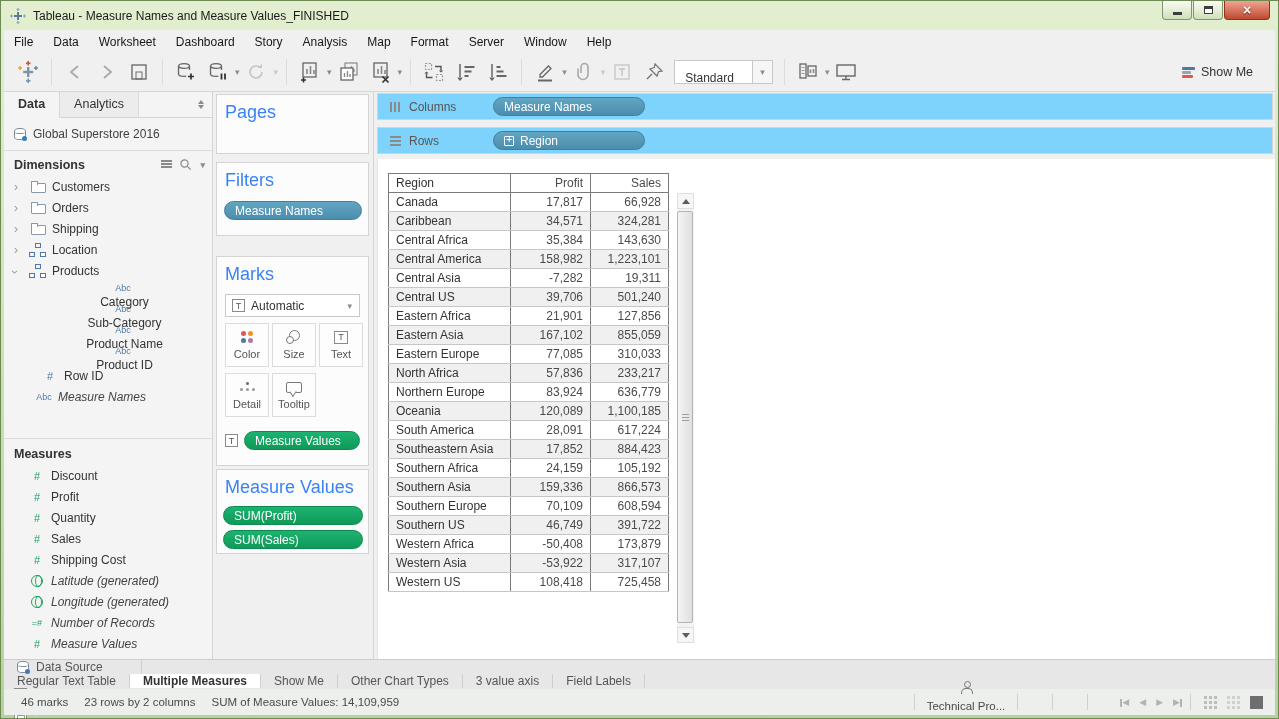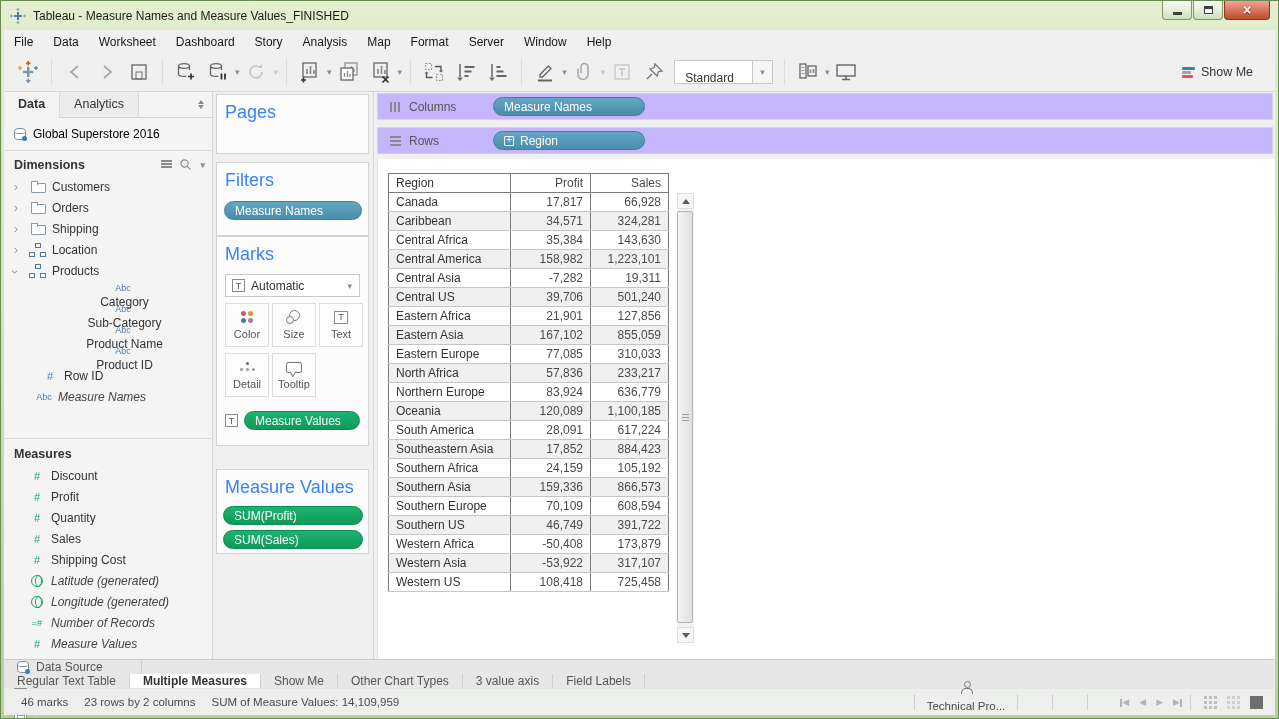--- a/index.html
+++ b/index.html
@@ -45,21 +45,21 @@
 
   
   .dp-tabs { position:absolute; top:0; left:0; right:0; height:26px; display:flex; font-size:12.5px; }
   .dp-tab { padding:5px 14px; color:#333; background:#ececec; border-bottom:1px solid #d5d5d5; border-right:1px solid #d9d9d9; flex:0 0 auto; }
   .dp-tab.active { background:#f4f4f4; border-bottom:none; font-weight:bold; }
   .dp-tab-fill { flex:1; border-bottom:1px solid #d5d5d5; display:flex; align-items:center; justify-content:flex-end; padding-right:8px; }
   .updown { display:flex; flex-direction:column; gap:1px; }
   .updown i { width:0; height:0; border-left:3px solid transparent; border-right:3px solid transparent; }
   .updown .up { border-bottom:4px solid #8a8a8a; }
   .updown .dn { border-top:4px solid #8a8a8a; }
-  .dp-source { position:absolute; top:33px; left:10px; right:4px; height:18px; display:flex; align-items:center; gap:7px; font-size:12px; color:#000000; }
+  .dp-source { position:absolute; top:33px; left:10px; right:4px; height:18px; display:flex; align-items:center; gap:7px; font-size:12px; color:#404040; }
   .icon-db { position:relative; width:12px; height:12px; border:1px solid #7c8ea0; border-radius:5px/3px; background:#fff; }
   .icon-db::before { content:""; position:absolute; top:1px; left:0; right:0; height:3px; border-bottom:1px solid #7c8ea0; border-radius:50%; }
   .icon-db::after { content:""; position:absolute; right:-2px; bottom:-2px; width:5px; height:5px; border-radius:50%; background:#3a7cbf; }
   .dp-section-head { position:absolute; left:10px; right:6px; height:19px; display:flex; align-items:center; font-size:12.5px; font-weight:bold; color:#333; }
   .dp-head-icons { margin-left:auto; display:flex; align-items:center; gap:7px; }
   .ic-list { position:relative; width:11px; height:9px; color:#8a8a8a; }
   .ic-list::before { content:""; position:absolute; top:0; left:0; width:11px; height:2px; background:currentColor; box-shadow:0 3px 0 currentColor, 0 6px 0 currentColor; }
   .dp-divider { position:absolute; left:0; right:0; height:1px; background:#dcdcdc; }
 
   .field-list { position:absolute; left:0; right:0; }
@@ -105,21 +105,21 @@
   .mi-size::after { content:""; position:absolute; top:6px; left:4px; width:6px; height:6px; border:1px solid #777; border-radius:50%; background:#fdfdfd; }
   .mi-text::before { content:"T"; font-size:9px; color:#555; border:1px solid #8a8a8a; padding:0 3px 1px 3px; }
   .mi-detail::before { content:""; width:3px; height:3px; border-radius:50%; background:#666; box-shadow:-6px 6px 0 0 #999, 0 6px 0 0 #999, 6px 6px 0 0 #999; transform:translateY(-4px); }
   .mi-tooltip::before { content:""; width:14px; height:9px; border:1px solid #777; border-radius:2px; }
   .mi-tooltip::after { content:""; position:absolute; left:8px; top:9px; width:5px; height:5px; background:#fdfdfd; border-right:1px solid #777; border-bottom:1px solid #777; transform:rotate(55deg) skewX(20deg); }
   .marks-pill-row { display:flex; align-items:center; gap:6px; margin:14px 0 0 8px; }
   .mv-pills { display:flex; flex-direction:column; gap:5px; margin:8px 6px 0 6px; }
   .mv-pills .pill { width:140px; }
 
   
-  .shelf { position:absolute; left:3px; right:2px; height:27px; background:#c4b5fd; border:1px solid #d4d4d4; display:flex; align-items:center; }
+  .shelf { position:absolute; left:3px; right:2px; height:27px; background:#7dd3fc; border:1px solid #d4d4d4; display:flex; align-items:center; }
   .shelf-label { width:110px; display:flex; align-items:center; gap:8px; padding-left:12px; font-size:12px; color:#555; flex:0 0 auto; }
   .ic-cols { position:relative; width:11px; height:10px; color:#8a8a8a; }
   .ic-cols::before { content:""; position:absolute; top:0; left:0; width:2px; height:10px; background:currentColor; box-shadow:4px 0 0 currentColor, 8px 0 0 currentColor; }
   .ic-rows { position:relative; width:11px; height:10px; color:#8a8a8a; }
   .ic-rows::before { content:""; position:absolute; top:0; left:0; width:11px; height:2px; background:currentColor; box-shadow:0 4px 0 currentColor, 0 8px 0 currentColor; }
   .shelf .pill { width:152px; margin-left:5px; }
   .canvas { position:absolute; left:3px; top:67px; right:0; bottom:0; background:#fff; border-left:1px solid #e2e2e2; }
 
   
   .tbl-clip { position:absolute; left:10px; top:14px; width:282px; height:469px; overflow:hidden; }
@@ -553,21 +553,21 @@
       <div class="cards-pane">
         <div class="card" style="top:2px; height:60px">
           <div class="card-title">Pages</div>
         </div>
         <div class="card" style="top:70px; height:74px">
           <div class="card-title">Filters</div>
           <div class="pill blue" style="width:138px; margin:10px 0 0 7px">
             <span>Measure Names</span>
           </div>
         </div>
-        <div class="card" style="top:144px; height:210px">
+        <div class="card" style="top:164px; height:210px">
           <div class="card-title">Marks</div>
           <div class="marks-dd">
             <span class="ti-box">T</span>
             <span>Automatic</span>
             <span class="caret dd-caret">▾</span>
           </div>
           <div class="mark-btn-row">
 
               <div class="mark-btn">
                 <span class="mi mi-color"></span>

